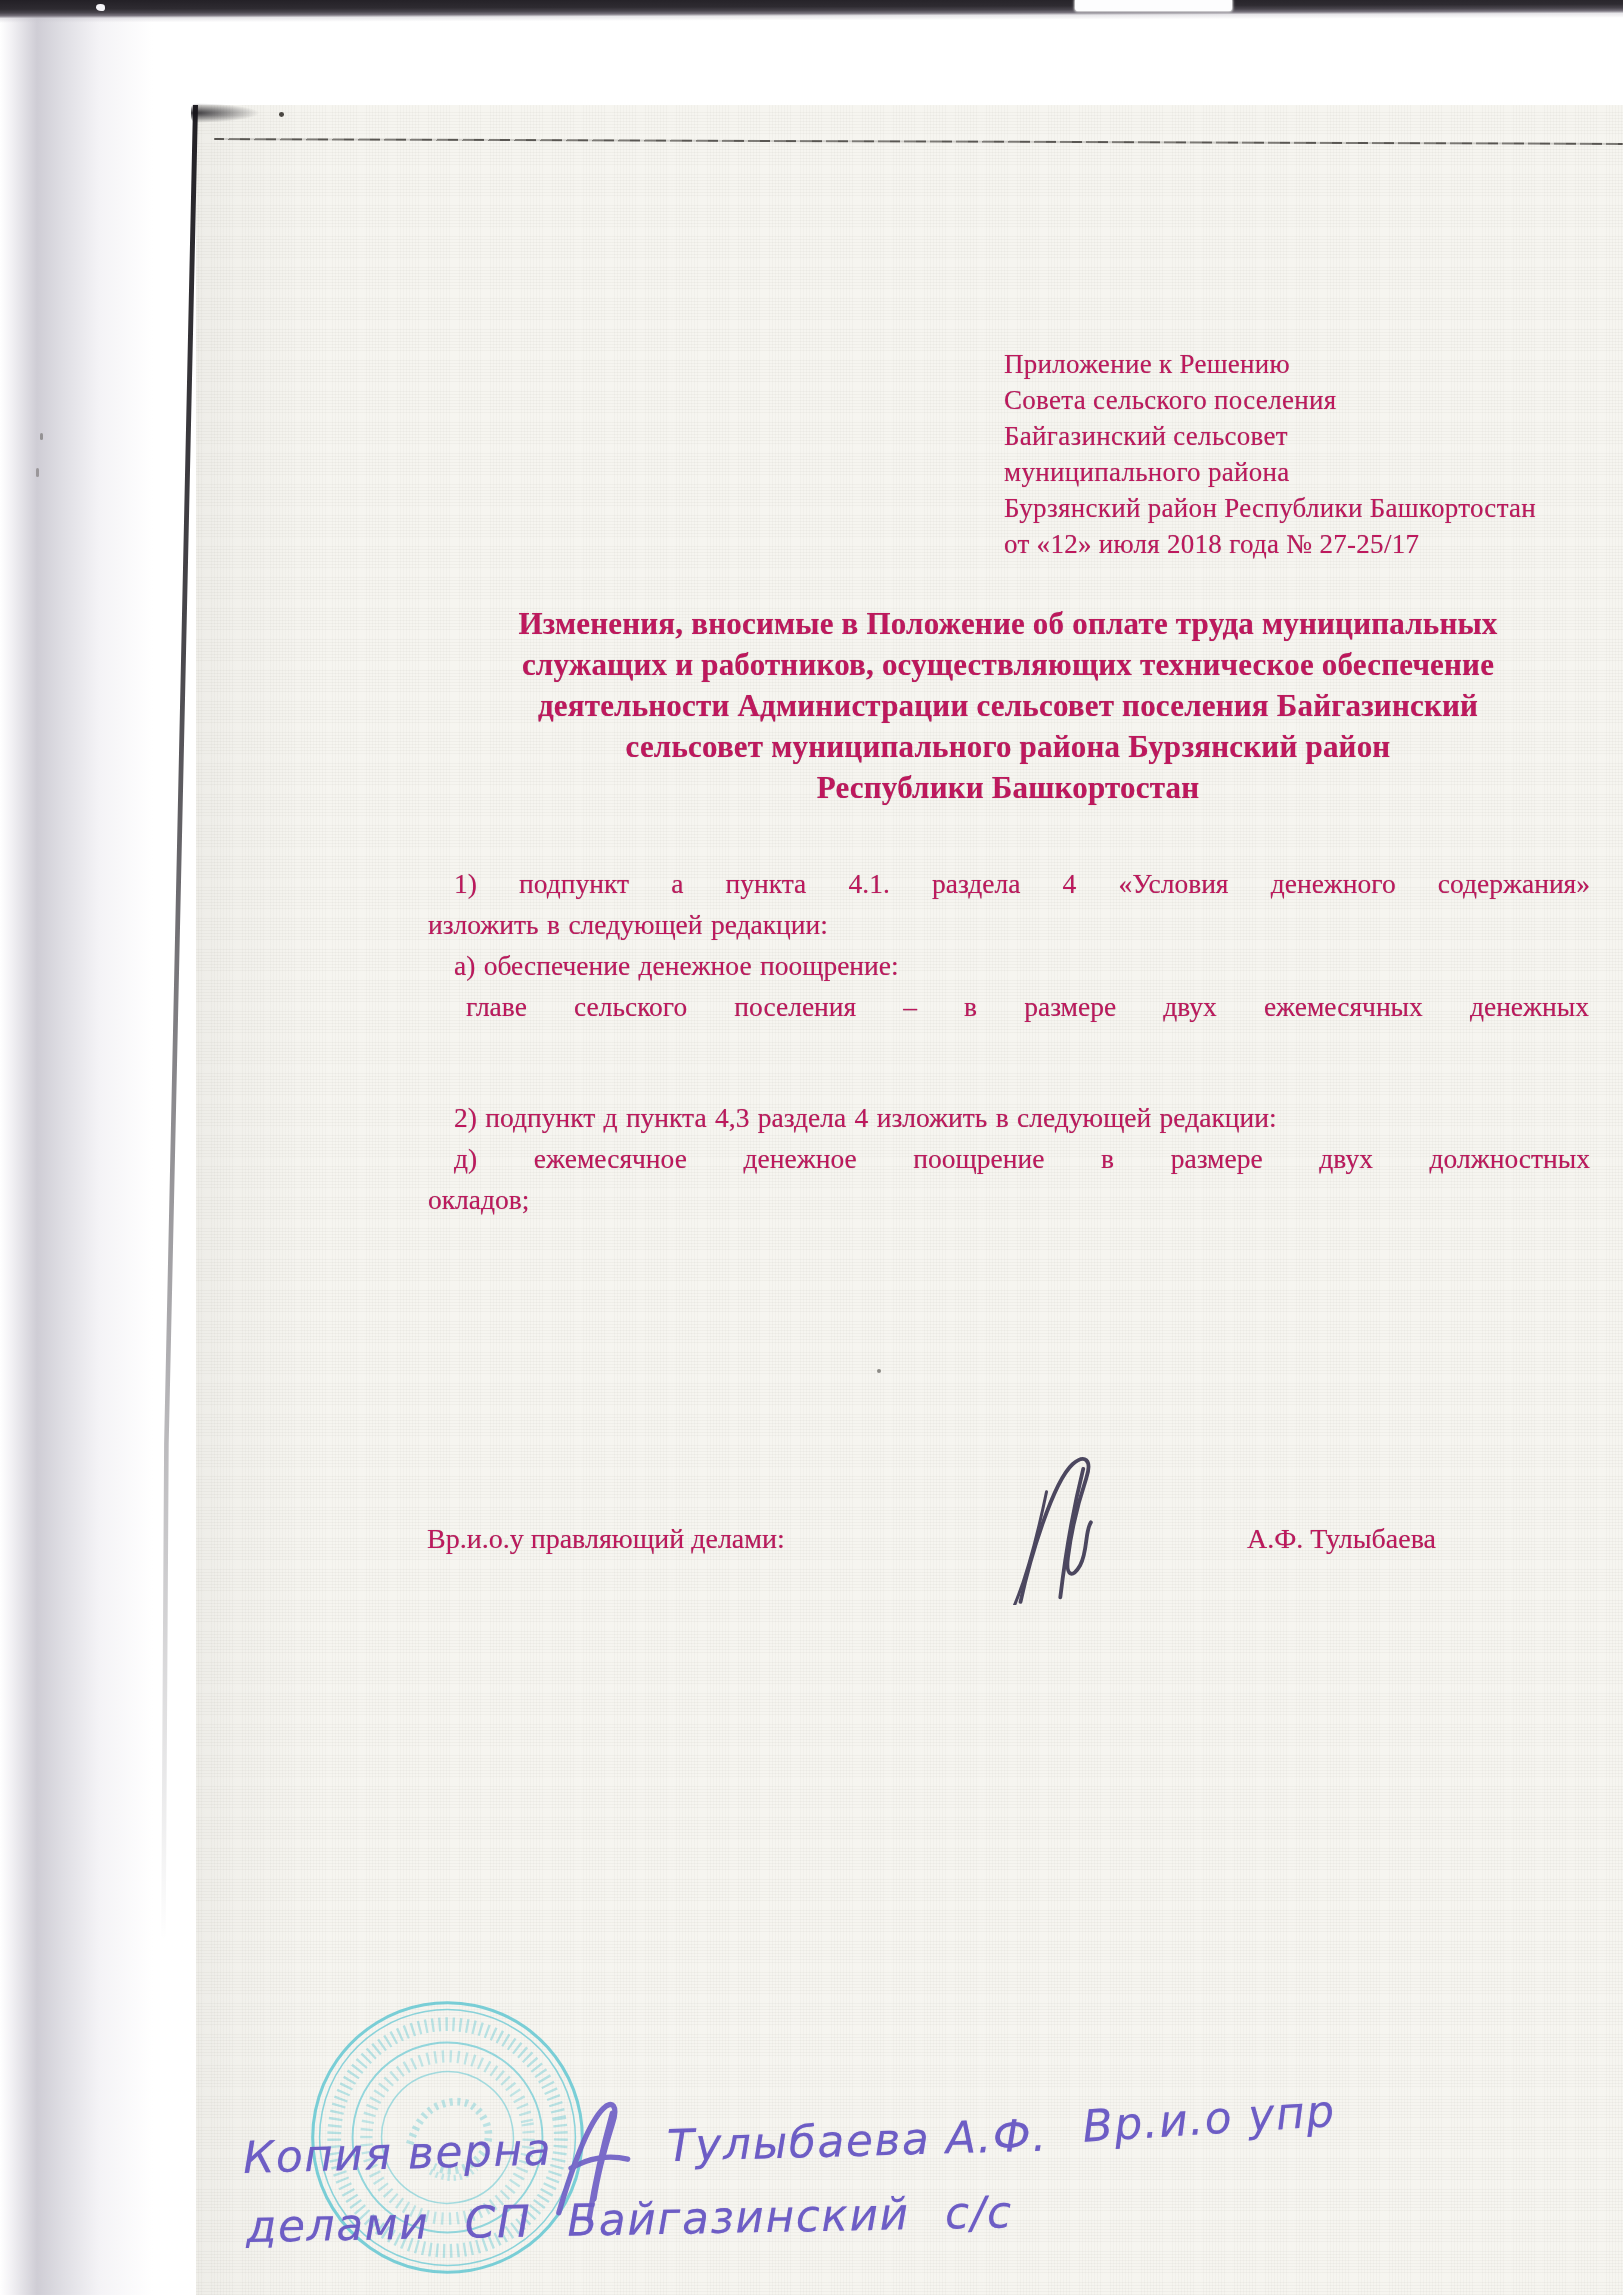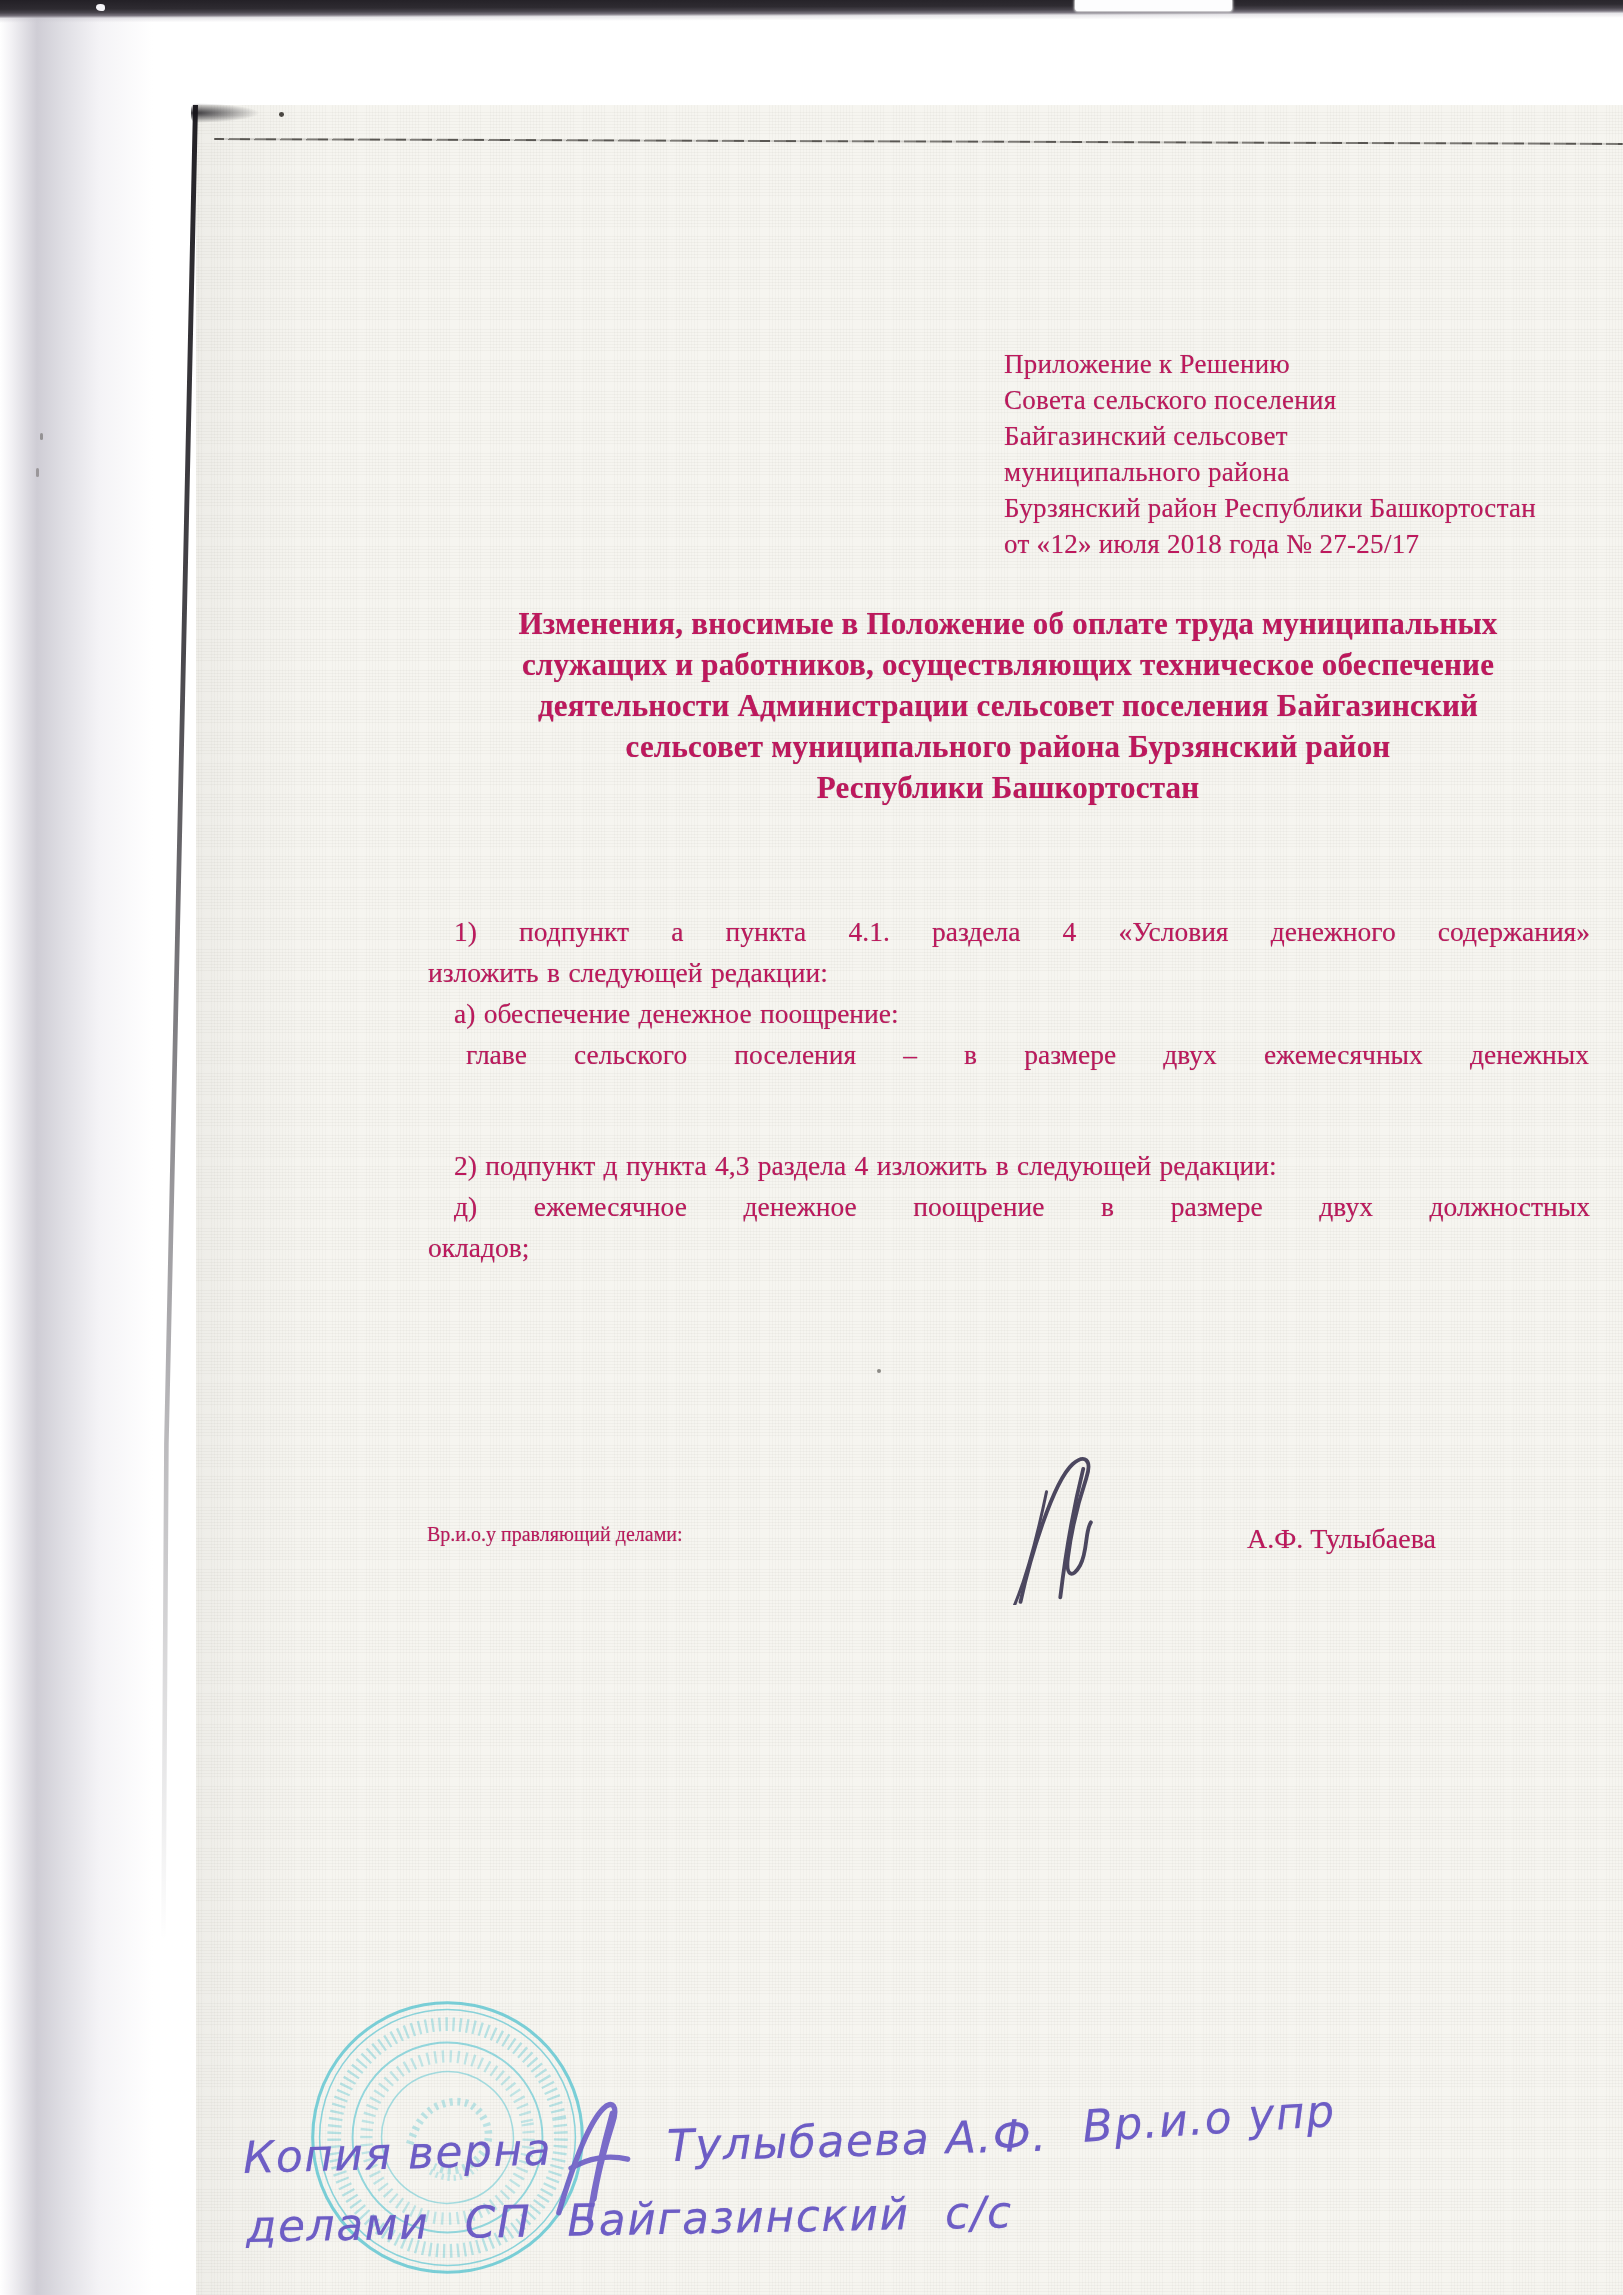--- a/index.html
+++ b/index.html
@@ -58,33 +58,33 @@
   .typed{color:#be185d;text-shadow:0 0 0.8px rgba(30,28,26,.4);z-index:5;}
   .header-block{
     position:absolute;left:1004px;top:346px;width:604px;
     font-size:27px;line-height:36px;letter-spacing:0.3px;
   }
   .title-block{
     position:absolute;left:425px;top:603px;width:1166px;
     font-size:31px;line-height:41px;font-weight:bold;text-align:center;letter-spacing:0.2px;
   }
   .body-block{
-    position:absolute;left:428px;top:911px;width:1162px;
+    position:absolute;left:428px;top:863px;width:1162px;
     font-size:27.5px;line-height:41px;word-spacing:1.5px;
   }
   .para .line.j{text-align:justify;text-align-last:justify;}
   .para.p0 .line:first-child{text-indent:26px;}
   .para.p1 .line{text-indent:26px;}
   .para.p2{padding-left:38px;width:1123px;}
   .para.p3{margin-top:70px;}
   .para.p3 .line{text-indent:26px;}
   .para.p4 .line:first-child{text-indent:26px;}
   .para.p5{margin-top:34px;}
   .para.p5 .line{text-indent:26px;}
-  .sig-label{position:absolute;left:427px;top:1523px;font-size:20px;}
+  .sig-label{position:absolute;left:427px;top:1523px;font-size:28px;}
   .sig-name{position:absolute;left:1247px;top:1523px;font-size:28px;}
   .sig-scribble{position:absolute;left:993px;top:1452px;z-index:5;}
 
   
   .stamp{position:absolute;left:302px;top:1992px;z-index:2;opacity:.85;filter:blur(0.3px);}
   .hw{
     font-family:"DejaVu Sans",sans-serif;font-style:italic;color:#6d5dc5;
     z-index:5;white-space:nowrap;text-shadow:0 0 0.8px rgba(109,93,197,.5);
   }
   .hw1{position:absolute;left:243px;top:2132px;font-size:44px;letter-spacing:1.5px;transform:rotate(-1.6deg);transform-origin:left center;}

